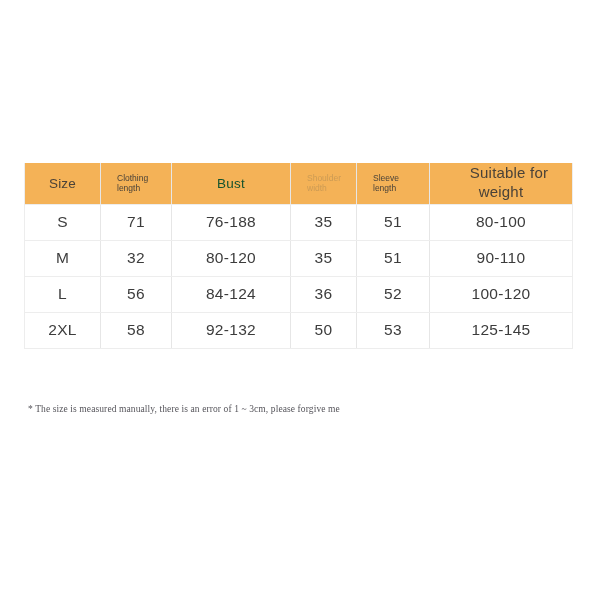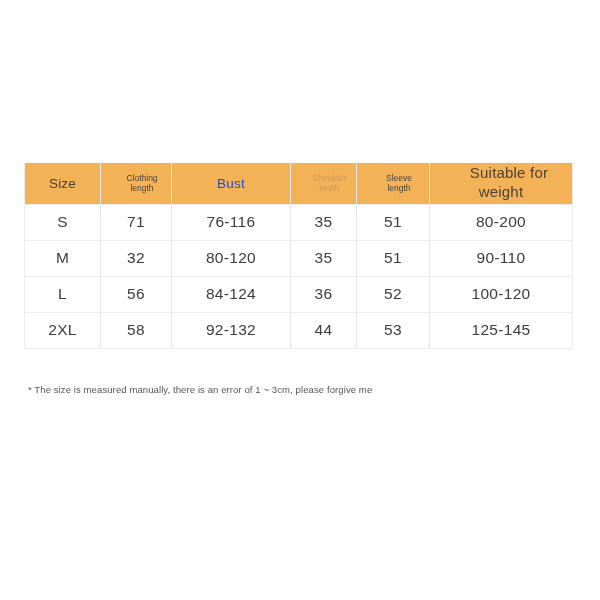--- a/index.html
+++ b/index.html
@@ -48,26 +48,26 @@
     padding: 0 4px;
     line-height: 1.18;
   }
   thead th:last-child { border-right: none; }
 
   .hd-big {
     font-size: 13.5px;
     color: #4a4238;
     letter-spacing: .2px;
   }
-  .hd-big.muted { color: #1d4ed8; text-align: center; }
+  .hd-big.muted { color: #14532d; text-align: center; }
 
   .hd-small {
     font-size: 8.5px;
     color: #4a4238;
-    text-align: center;
+    text-align: left;
     display: block;
     padding-left: 12px;
     line-height: 1.25;
   }
   .hd-small.muted { color: #cc9b54; }
 
   .hd-wide {
     font-size: 15px;
     color: #4a4238;
     letter-spacing: .2px;
@@ -85,25 +85,26 @@
   tbody tr:last-child td { border-bottom: 1px solid #ededed; }
 
   
   #size-chart { border-left: 1px solid #ededed; border-right: 1px solid #ededed; }
   thead tr th:first-child { border-left: none; }
 
   
   #footnote {
     position: absolute;
     left: 28px;
-    top: 384px;
+    top: 404px;
     font-size: 9.5px;
     color: #55545a;
     letter-spacing: .1px;
     white-space: nowrap;
+    font-family: Liberation Serif, serif;
   }
 </style>
 </head>
 <body>
 
 <div id="page">
 
   <table id="size-chart">
     <colgroup>
       <col style="width:76px">
@@ -143,24 +144,24 @@
         <th>
           <span class="hd-wide">Suitable for weight</span>
         </th>
       </tr>
     </thead>
 
     <tbody id="chart-body">
         <tr>
           <td>S</td>
           <td>71</td>
-          <td>76-116</td>
+          <td>76-188</td>
           <td>35</td>
           <td>51</td>
-          <td>80-200</td>
+          <td>80-100</td>
         </tr>
         <tr>
           <td>M</td>
           <td>32</td>
           <td>80-120</td>
           <td>35</td>
           <td>51</td>
           <td>90-110</td>
         </tr>
         <tr>
@@ -168,21 +169,21 @@
           <td>56</td>
           <td>84-124</td>
           <td>36</td>
           <td>52</td>
           <td>100-120</td>
         </tr>
         <tr>
           <td>2XL</td>
           <td>58</td>
           <td>92-132</td>
-          <td>44</td>
+          <td>50</td>
           <td>53</td>
           <td>125-145</td>
         </tr>
       </tbody>
   </table>
 
   <div id="footnote">* The size is measured manually, there is an error of 1 ~ 3cm, please forgive me</div>
 
 </div>
 

